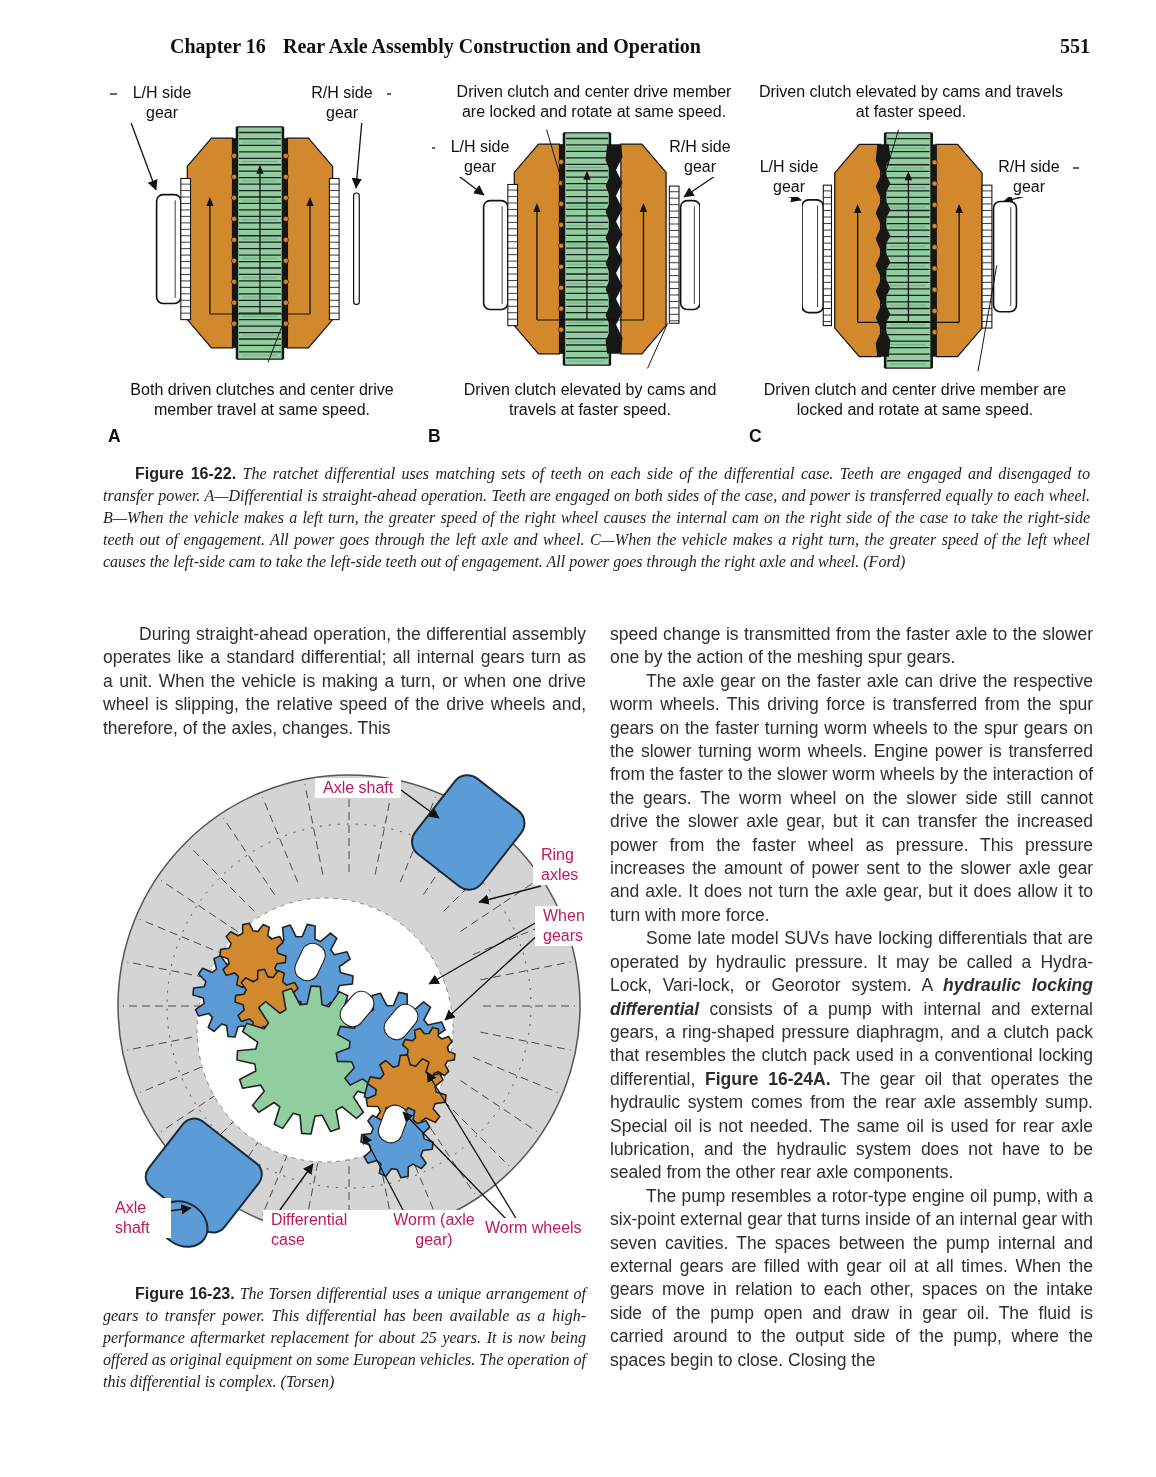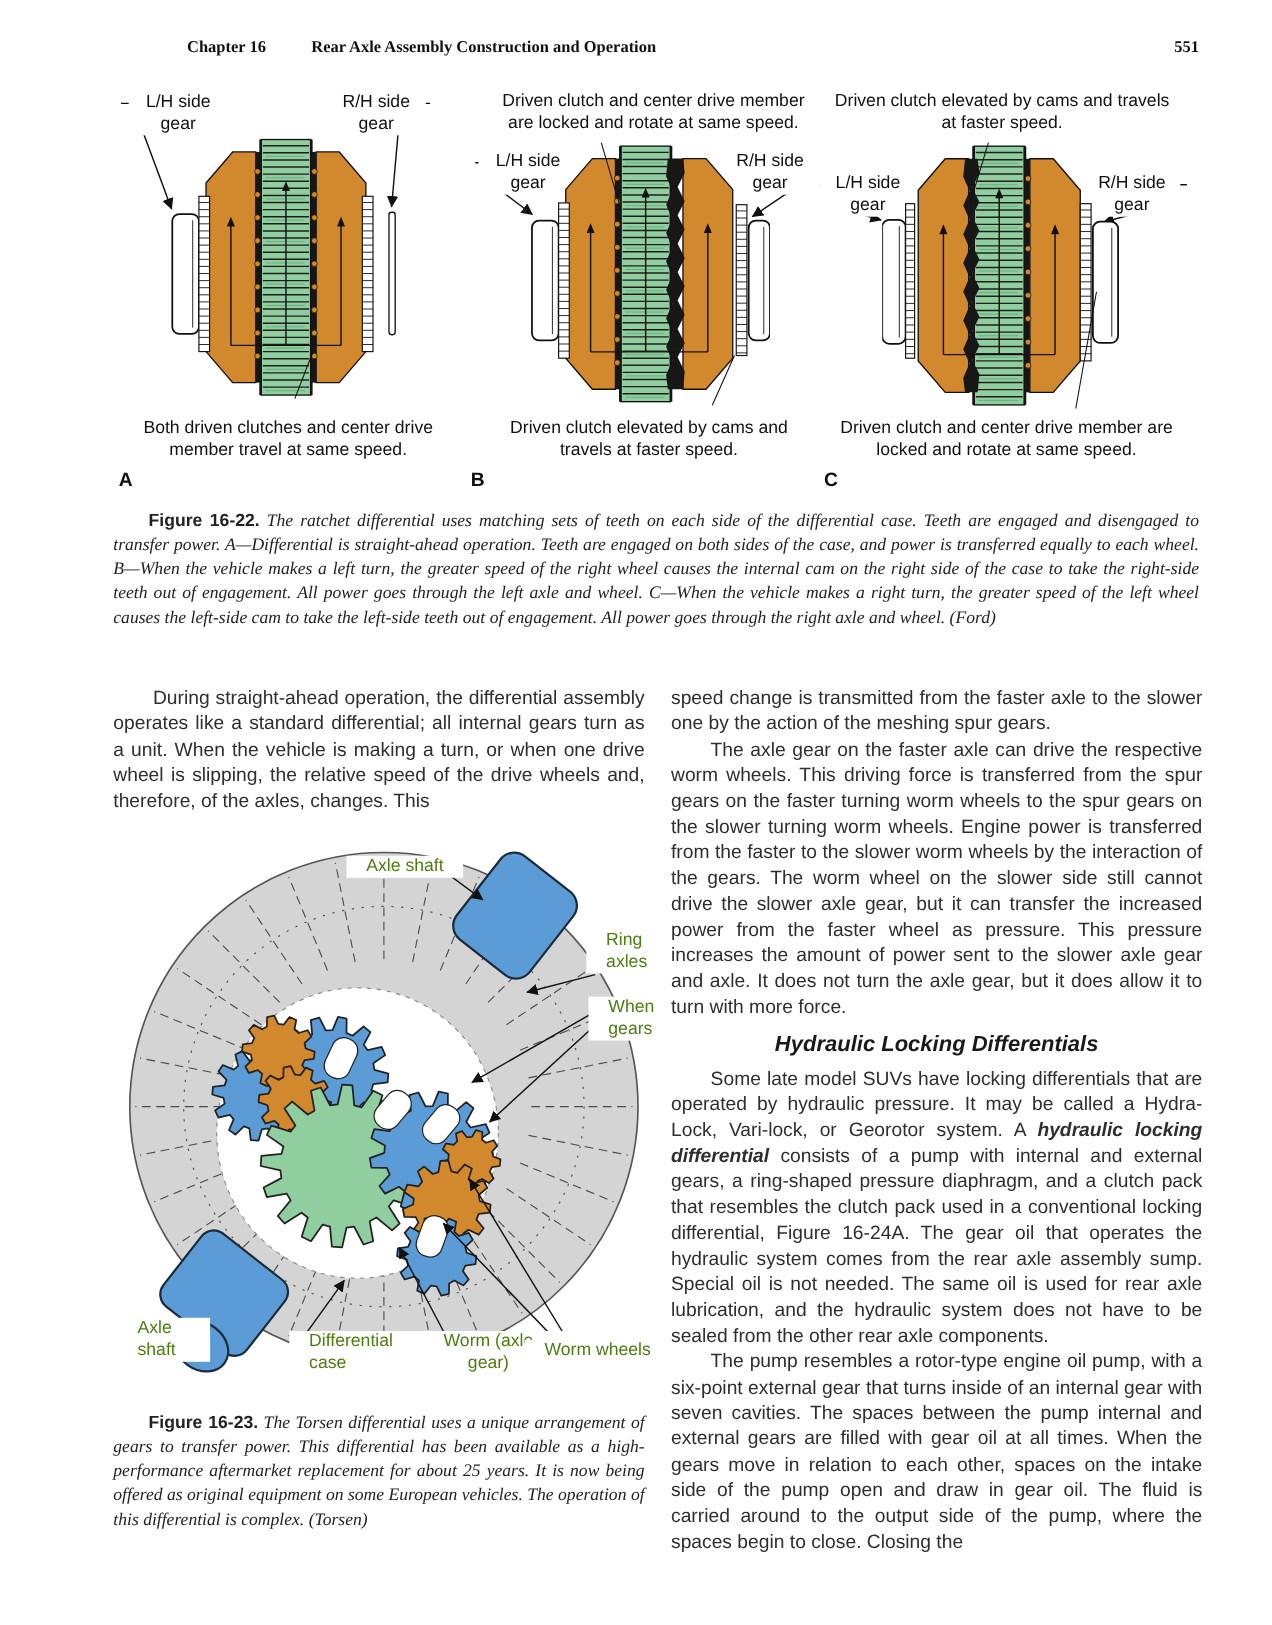--- a/index.html
+++ b/index.html
@@ -1,37 +1,37 @@
 <!DOCTYPE html>
 <html><head>
 <meta charset="utf-8">
 <style>
   html,body{margin:0;padding:0;background:#fff;}
   .page{position:relative;width:1156px;height:1477px;background:#ffffff;
         font-family:"Liberation Sans",sans-serif;color:#1c1c1c;overflow:hidden;}
   .abs{position:absolute;}
   
-  .hdr{font-family:"Liberation Serif",serif;font-weight:bold;font-size:15px;color:#111;}
+  .hdr{font-family:"Liberation Serif",serif;font-weight:bold;font-size:20px;color:#111;}
   
   .dlabel{font-size:16px;line-height:20px;text-align:center;color:#101010;background:#fff;}
   .letter{font-weight:bold;font-size:17.5px;color:#101010;}
   
   .cap{font-size:16px;line-height:22px;text-align:justify;color:#222;font-style:italic;}
   .cap .b{font-style:normal;font-weight:bold;margin-left:32px;}
   
   .bodytext{font-size:17.5px;line-height:23.4px;text-align:justify;color:#2e2e2e;}
   .bodytext p{margin:0;}
   .ind{text-indent:36px;}
-  .b{font-weight:normal;}
+  .b{font-weight:bold;}
   .i{font-style:italic;font-family:Liberation Serif, serif;}
   .bi{font-weight:bold;font-style:italic;}
   .h2{font-weight:bold;font-style:italic;text-align:center;font-size:20px;
       margin:11px 0 7px 0;color:#191919;}
   
-  .tlabel{font-size:16px;line-height:20px;color:#4d7c0f;background:#fff;padding:0 18px;}
+  .tlabel{font-size:16px;line-height:20px;color:#be185d;background:#fff;padding:0 8px;}
   svg{display:block;}
 </style>
 </head>
 <body>
 
 <svg width="0" height="0" style="position:absolute" aria-hidden="true">
   <defs>
     <marker id="arr" markerWidth="9" markerHeight="9" refX="7.5" refY="4" orient="auto">
       <path d="M0,0 L8,4 L0,8 Z" fill="#111"></path>
     </marker>
@@ -547,18 +547,17 @@
     <div class="abs tlabel" style="left:158px;top:448px;width:100px;">Differential case</div>
     <div class="abs tlabel" style="left:266px;top:448px;width:110px;text-align:center;">Worm (axle gear)</div>
     <div class="abs tlabel" style="left:372px;top:456px;white-space:nowrap;">Worm wheels</div>
   </div>
 
   <div class="abs cap" style="left:103px;top:1283px;width:483px;"><span class="b">Figure 16-23.</span><span class="i"> The Torsen differential uses a unique arrangement of gears to transfer power. This differential has been available as a high-performance aftermarket replacement for about 25 years. It is now being offered as original equipment on some European vehicles. The operation of this differential is complex. (Torsen)</span></div>
 
   <div class="abs bodytext" style="left:610px;top:623px;width:483px;">
     <p>speed change is transmitted from the faster axle to the slower one by the action of the meshing spur gears.</p>
     <p class="ind">The axle gear on the faster axle can drive the respective worm wheels. This driving force is transferred from the spur gears on the faster turning worm wheels to the spur gears on the slower turning worm wheels. Engine power is transferred from the faster to the slower worm wheels by the interaction of the gears. The worm wheel on the slower side still cannot drive the slower axle gear, but it can transfer the increased power from the faster wheel as pressure. This pressure increases the amount of power sent to the slower axle gear and axle. It does not turn the axle gear, but it does allow it to turn with more force.</p>
-    <div class="h2">Hydraulic Locking Differentials</div>
     <p class="ind"><span>Some late model SUVs have locking differentials that are operated by hydraulic pressure. It may be called a Hydra-Lock, Vari-lock, or Georotor system. A </span><span class="bi">hydraulic locking differential</span><span> consists of a pump with internal and external gears, a ring-shaped pressure diaphragm, and a clutch pack that resembles the clutch pack used in a conventional locking differential, </span><span class="b">Figure 16-24A.</span><span> The gear oil that operates the hydraulic system comes from the rear axle assembly sump. Special oil is not needed. The same oil is used for rear axle lubrication, and the hydraulic system does not have to be sealed from the other rear axle components.</span></p>
     <p class="ind">The pump resembles a rotor-type engine oil pump, with a six-point external gear that turns inside of an internal gear with seven cavities. The spaces between the pump internal and external gears are filled with gear oil at all times. When the gears move in relation to each other, spaces on the intake side of the pump open and draw in gear oil. The fluid is carried around to the output side of the pump, where the spaces begin to close. Closing the</p>
   </div>
 
 </div>
 
 </body></html>

